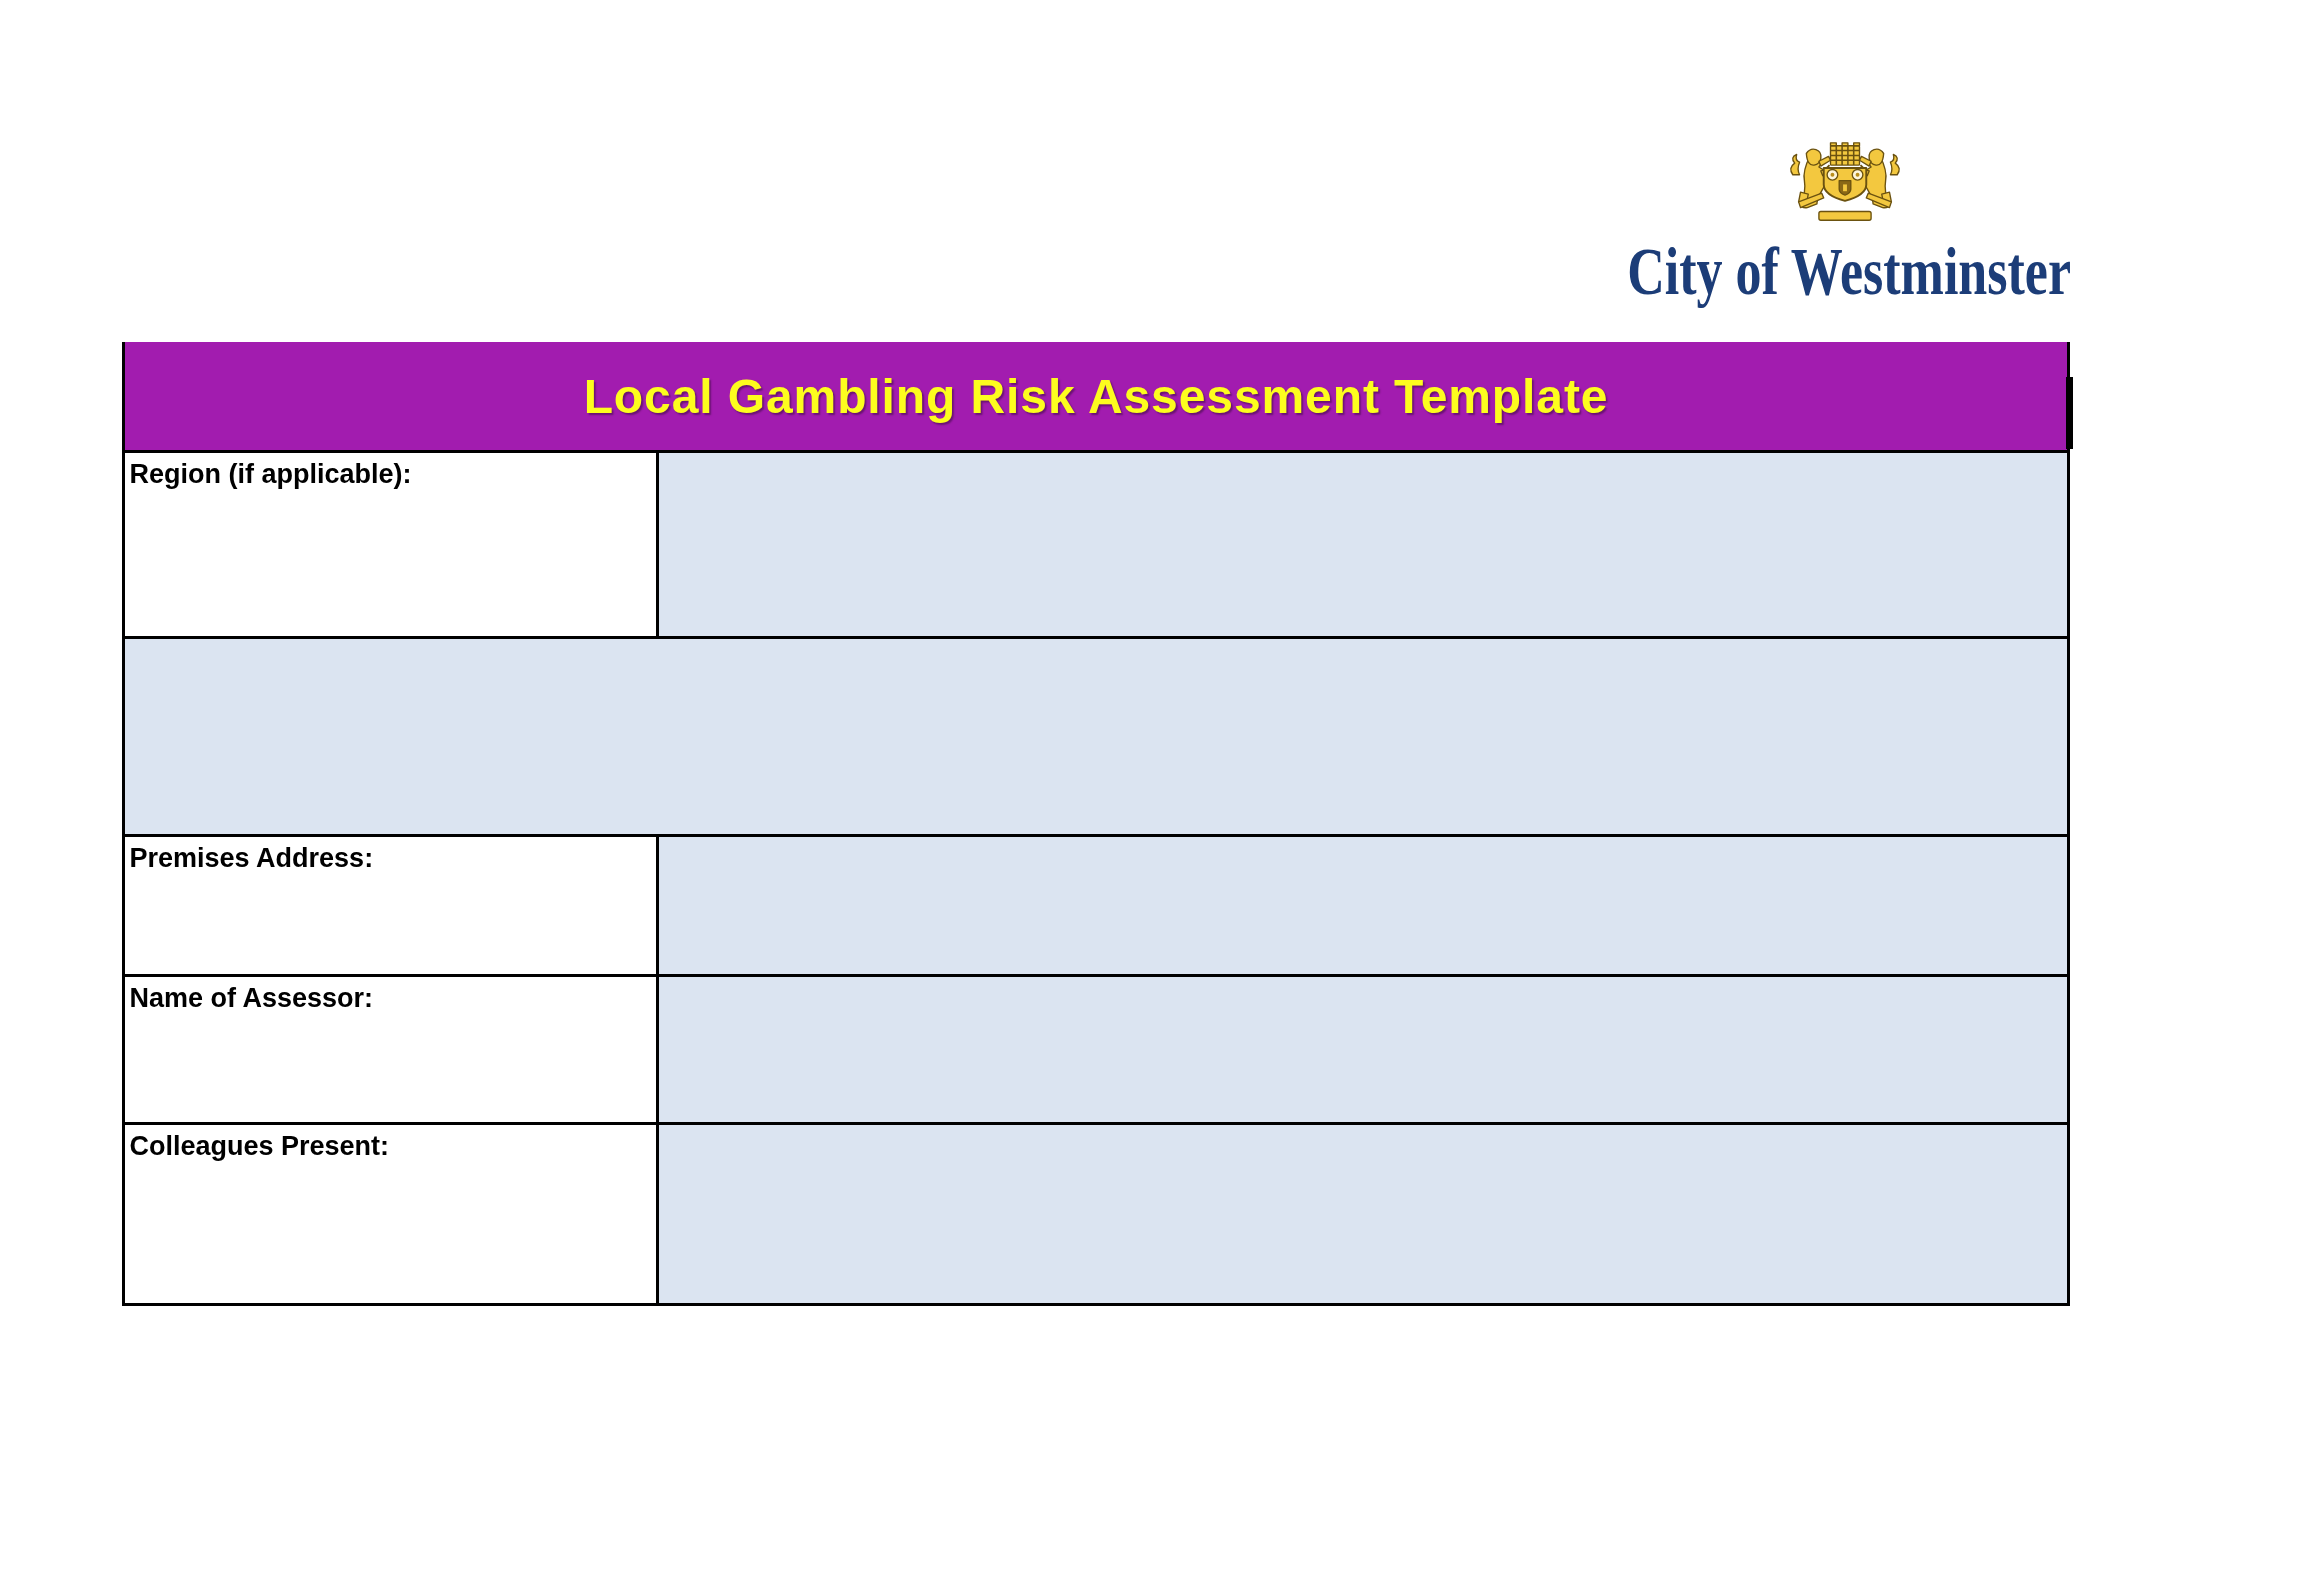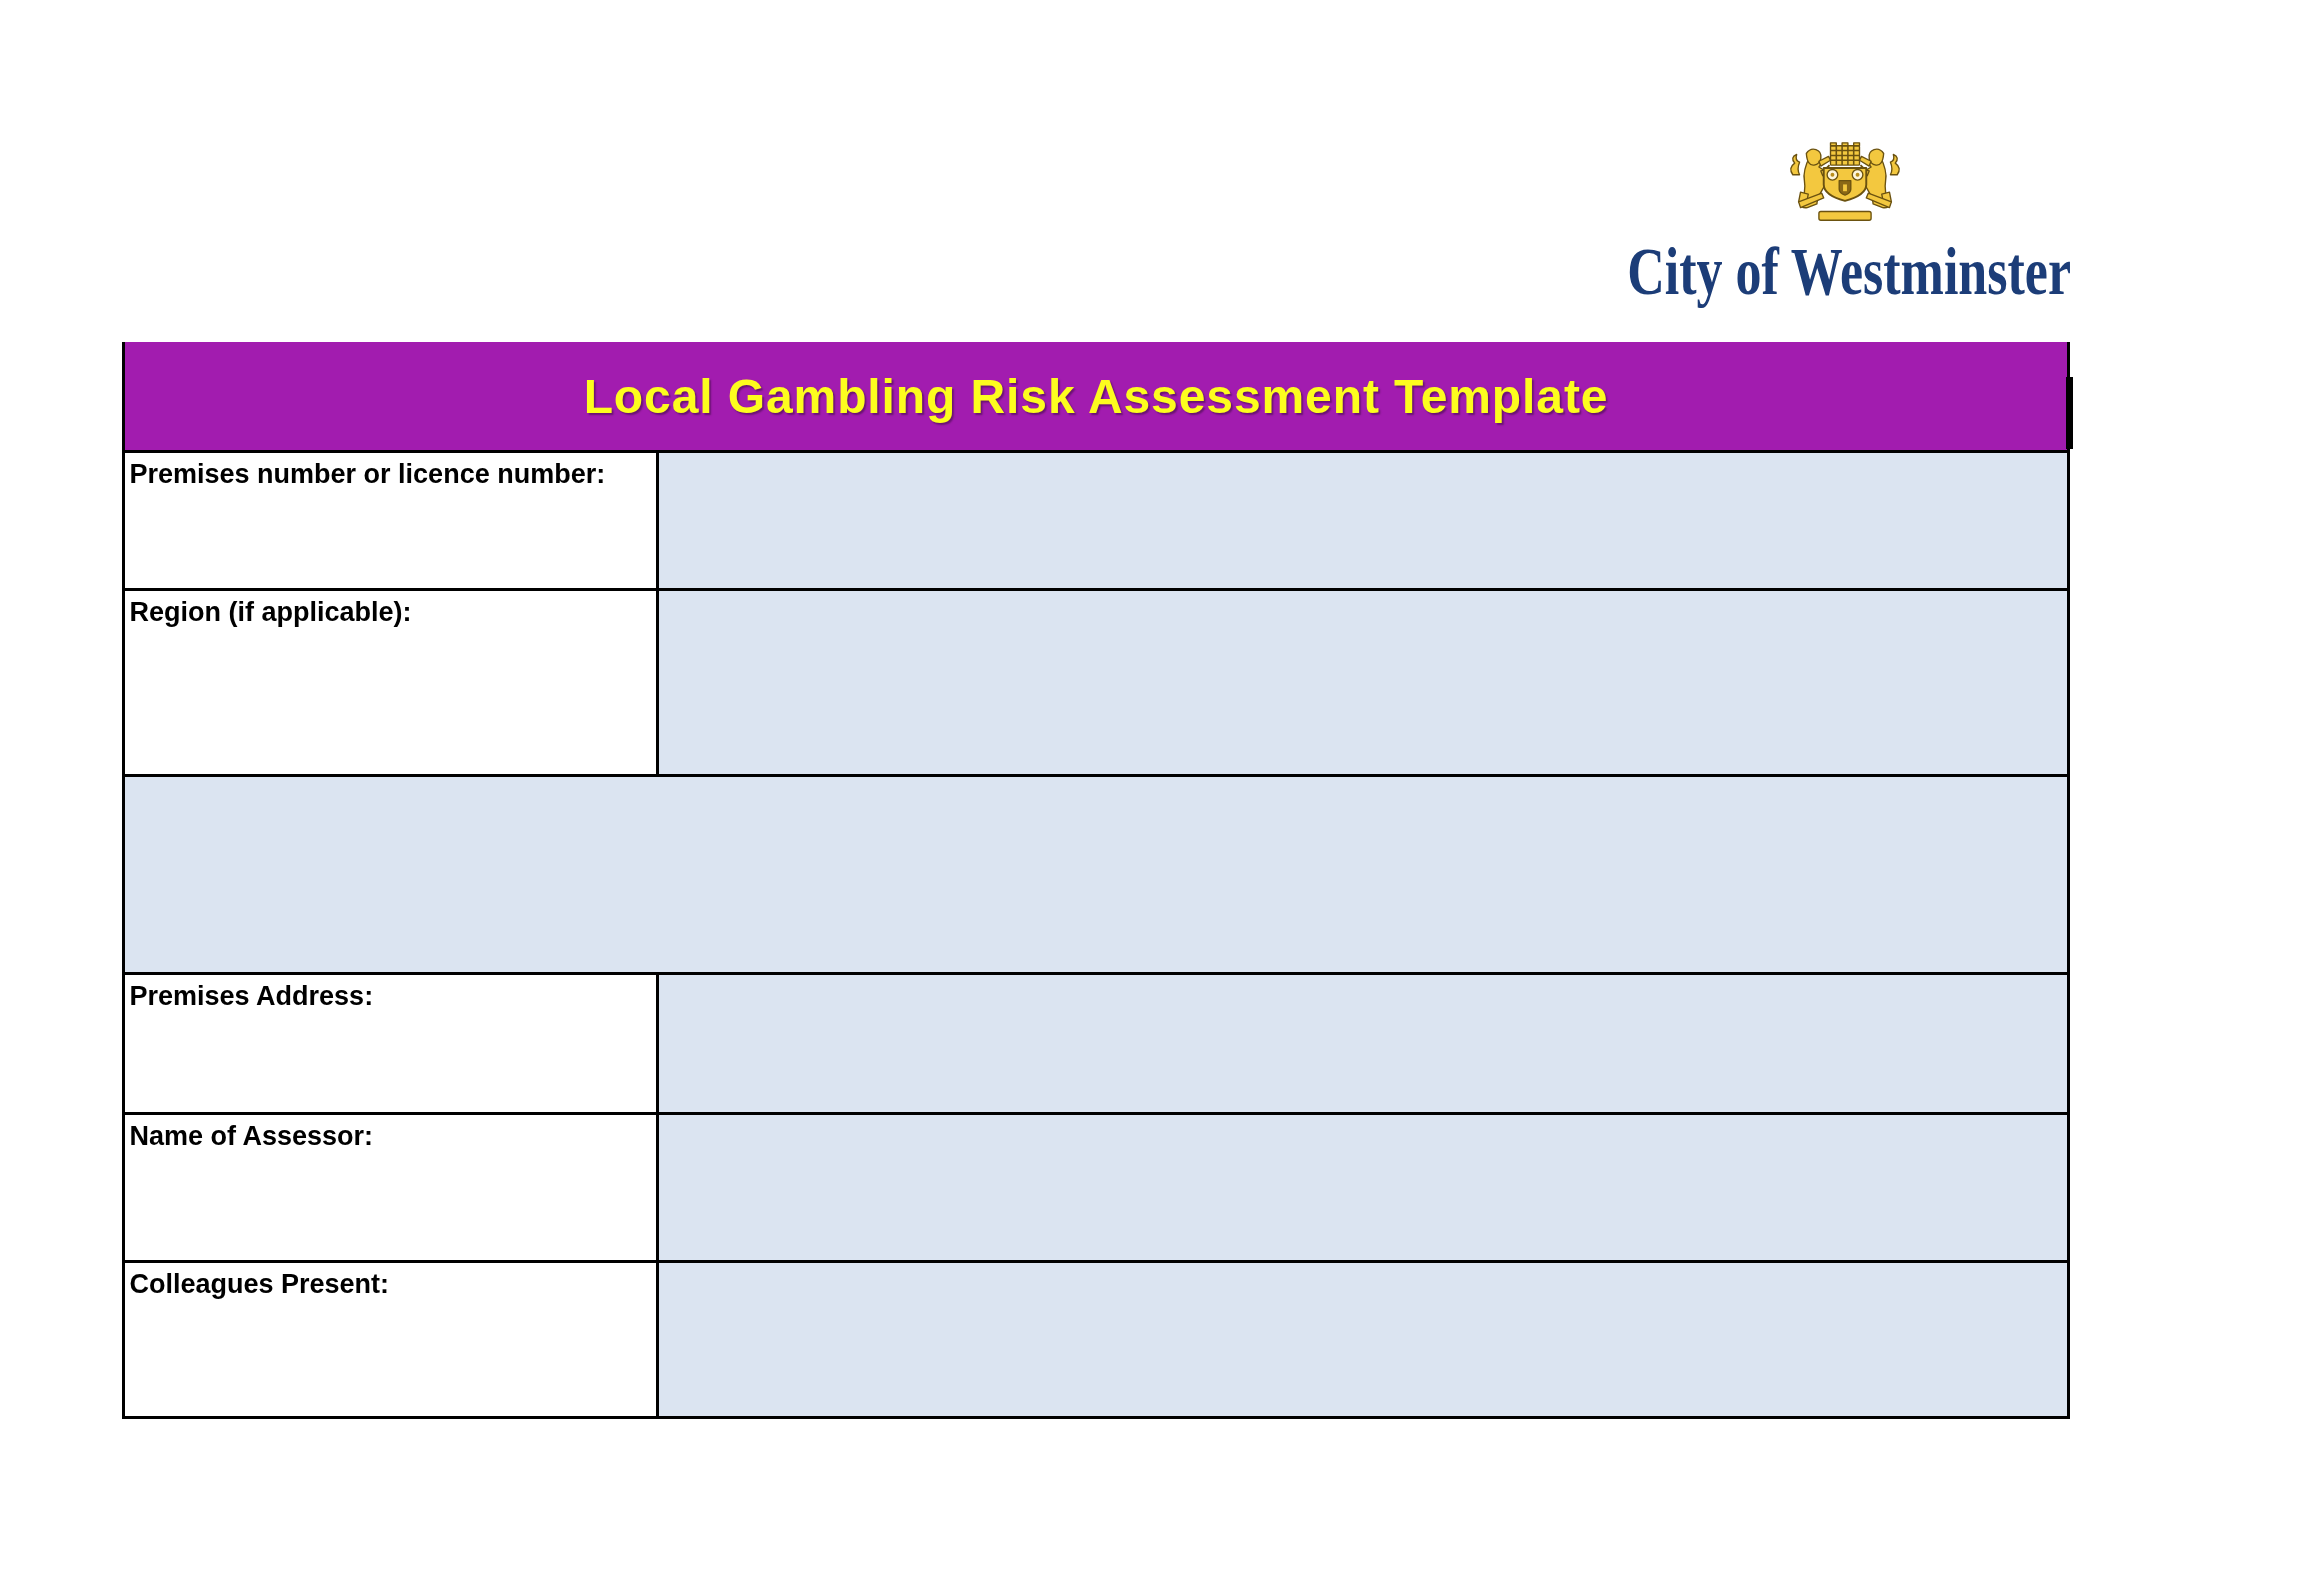--- a/index.html
+++ b/index.html
@@ -29,21 +29,21 @@
   }
   .title{
     font-size:48px;font-weight:bold;color:#fdfd1e;letter-spacing:0.9px;
     text-shadow:1.8px 1.8px 1.8px rgba(0,0,0,0.35);white-space:nowrap;
   }
   .header-shadow{
     position:absolute;right:-6.3px;top:35px;width:7.2px;height:72px;background:#000;
   }
   .row{display:flex;border-top:3.6px solid #000;box-sizing:border-box;}
   .r1{height:138px}.r2{height:186px}.r3{height:198px}
-  .r4{height:140px}.r5{height:148px}.r6{height:156px}
+  .r4{height:140px}.r5{height:148px}.r6{height:181px}
   .cell{box-sizing:border-box;}
   .label{
     width:534px;border-right:3.6px solid #000;background:#ffffff;color:#000;
     font-weight:bold;font-size:27px;line-height:1.12;padding:6.3px 7.2px 0 4.5px;
   }
   .value{flex:1;background:#dbe4f1;}
 </style>
 </head>
 <body>
 
@@ -86,24 +86,20 @@
     </svg>
     <div class="logo-text">City of Westminster</div>
   </div>
 
   <div class="risk-table">
     <div class="header">
       <span class="title">Local Gambling Risk Assessment Template</span>
       <div class="header-shadow"></div>
     </div>
 
-    <div class="row r1">
-      <div class="cell label">Premises number or licence number:</div>
-      <div class="cell value"></div>
-    </div>
 
     <div class="row r2">
       <div class="cell label">Region (if applicable):</div>
       <div class="cell value"></div>
     </div>
 
     <div class="row r3">
       <div class="cell value"></div>
     </div>
 

